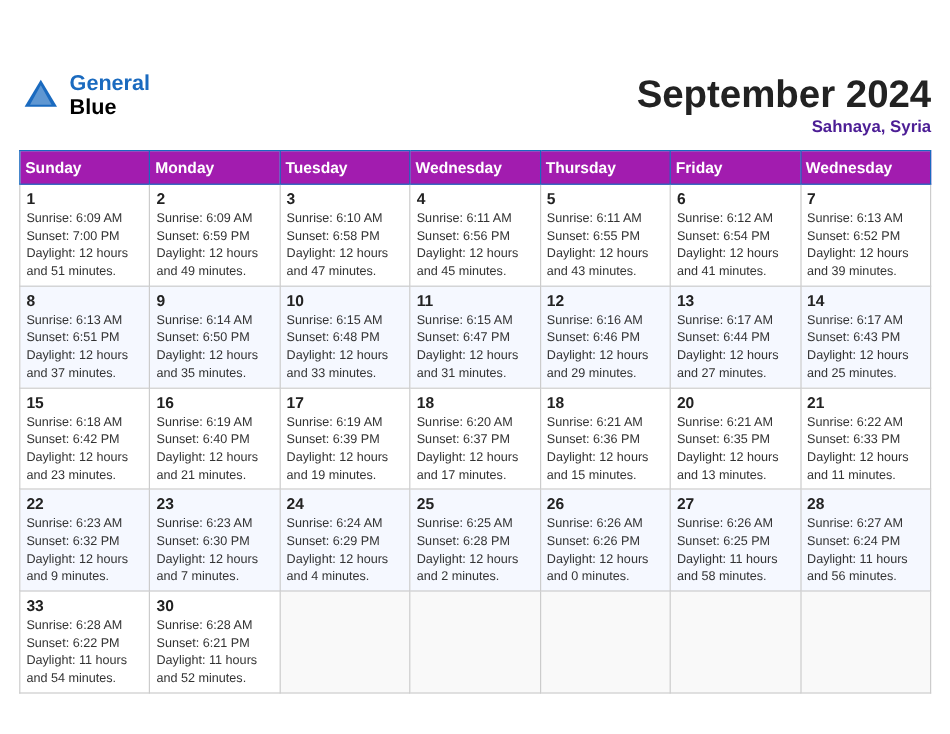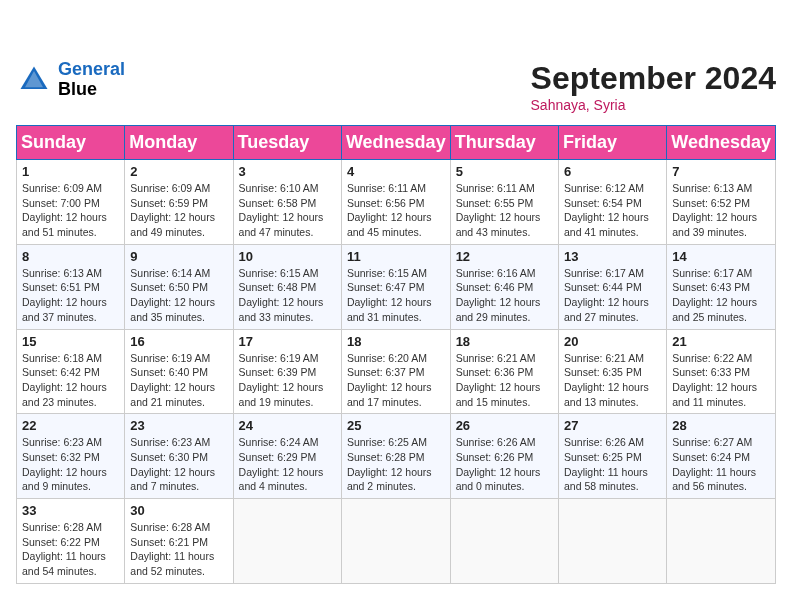--- a/index.html
+++ b/index.html
@@ -29,42 +29,43 @@
       line-height: 1.1;
     }
     .logo-text span {
       color: #1a6abf;
     }
     .logo-icon {
       width: 36px;
       height: 36px;
     }
     .title-area {
-      text-align: left;
+      text-align: right;
     }
     .month-title {
       font-size: 32px;
       font-weight: bold;
       color: #222;
     }
     .location {
       font-size: 14px;
-      color: #be185d;
+      color: #4c1d95;
+      font-weight: bold;
     }
     .calendar {
       width: 100%;
       border-collapse: collapse;
       font-size: 11px;
     }
     .calendar th {
-      background: #ec4899;
+      background: #a21caf;
       color: #fff;
       padding: 6px 4px;
       text-align: left;
-      font-size: 18px;
+      font-size: 13px;
       font-weight: bold;
       border: 1px solid #1a6abf;
     }
     .calendar td {
       border: 1px solid #ccc;
       vertical-align: top;
       padding: 4px 5px;
       width: calc(100% / 7);
       min-height: 80px;
       background: #fff;

